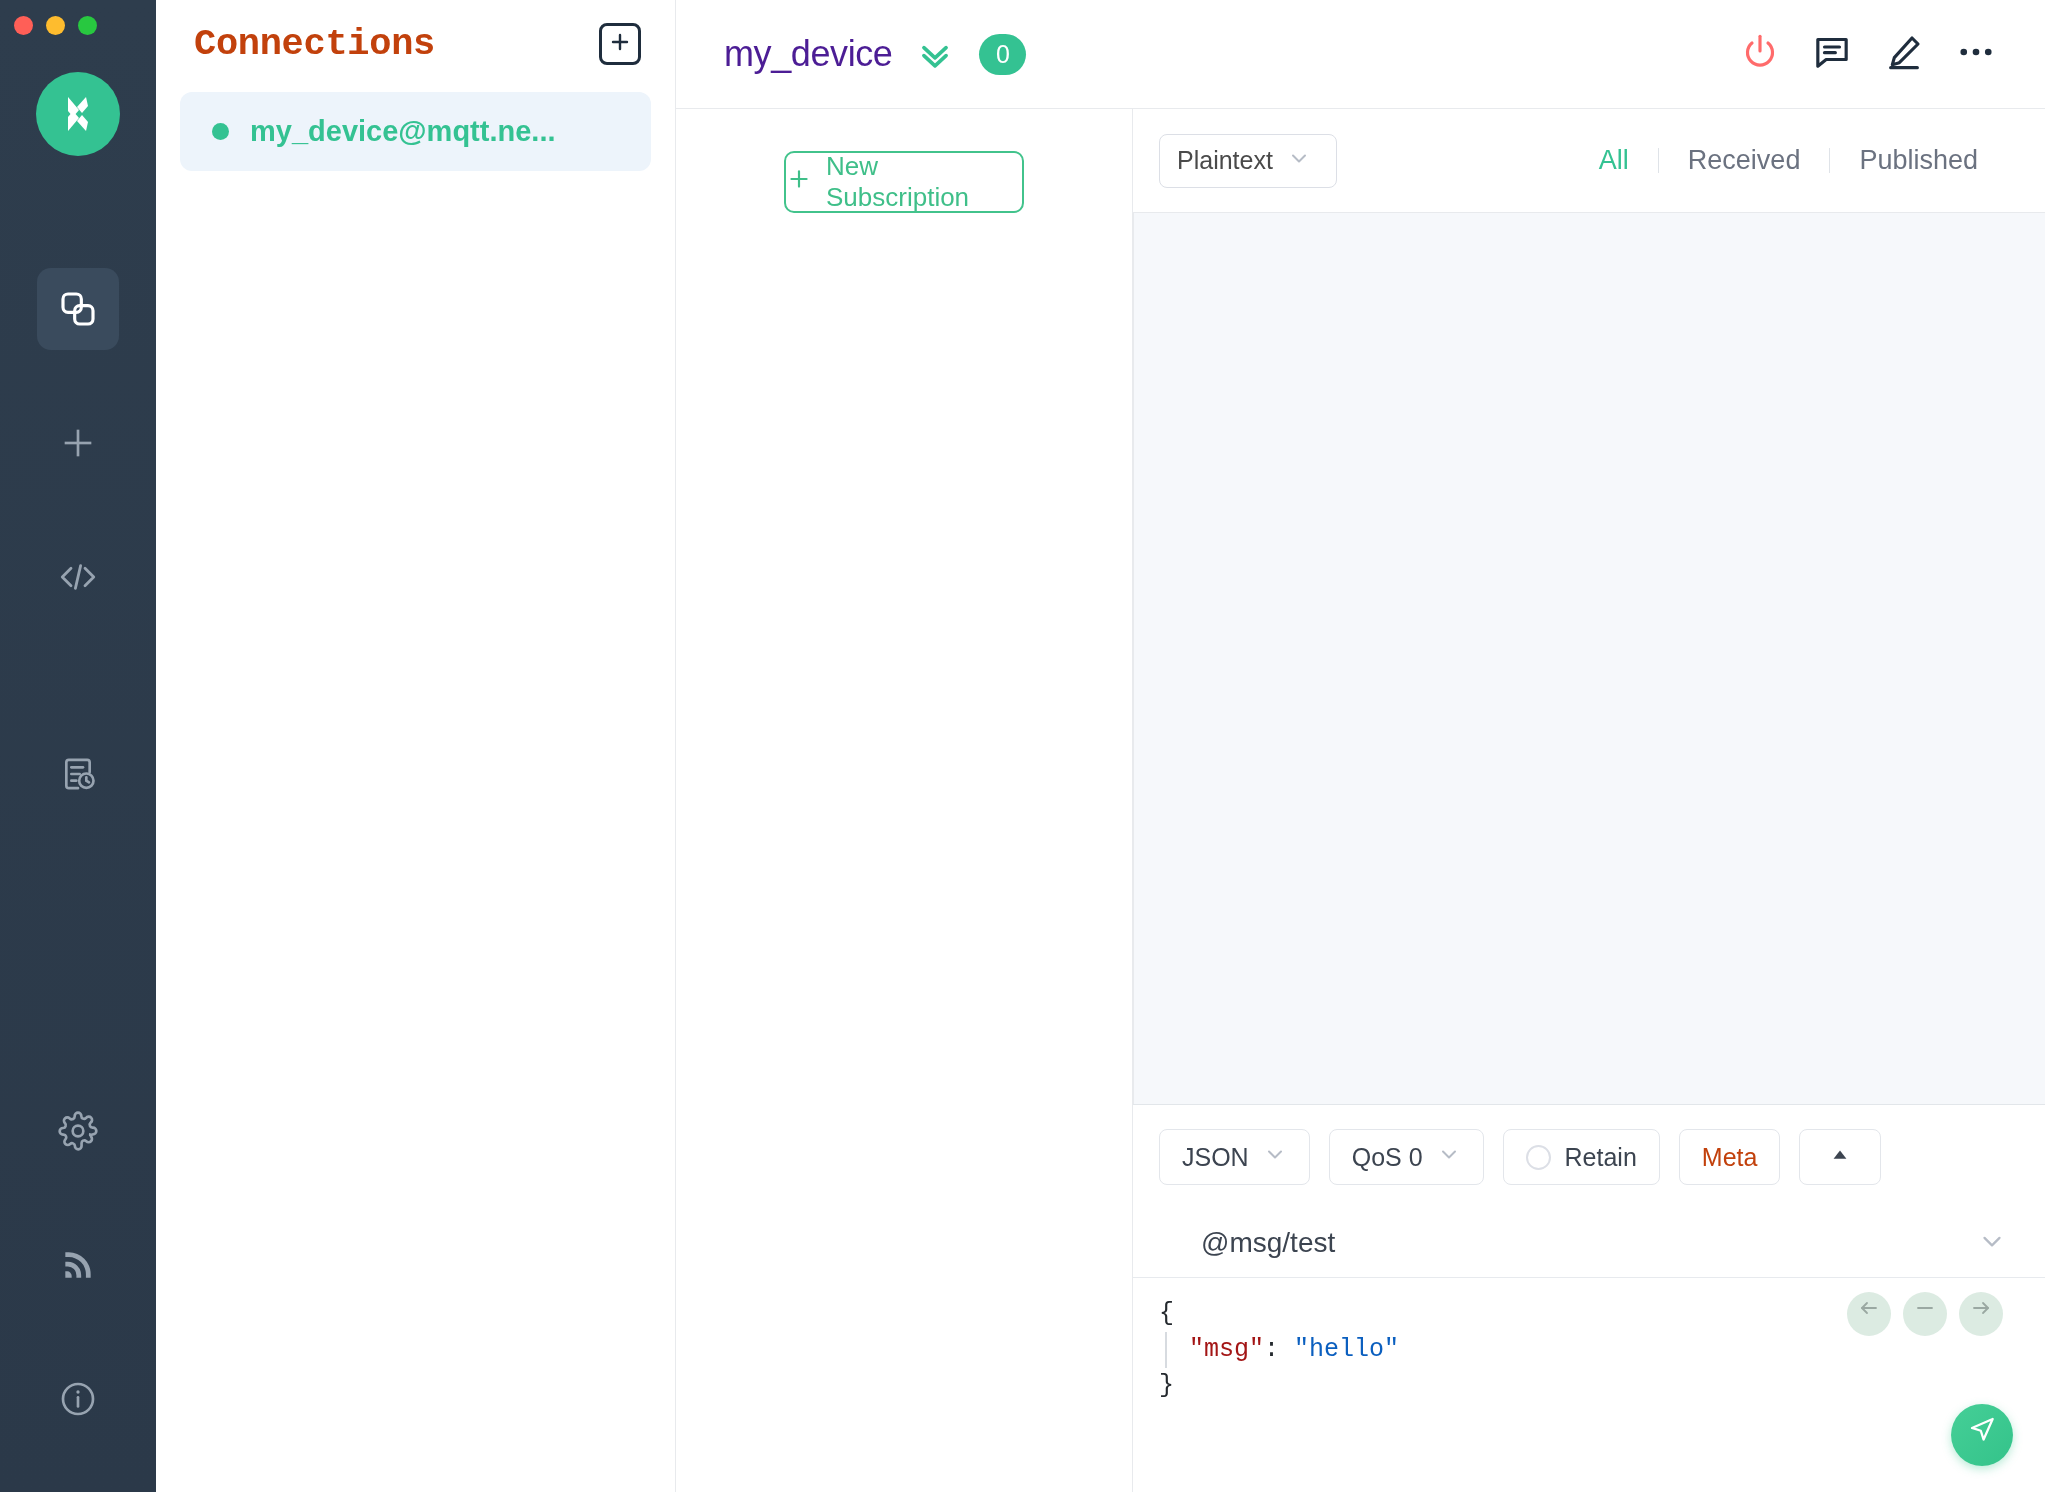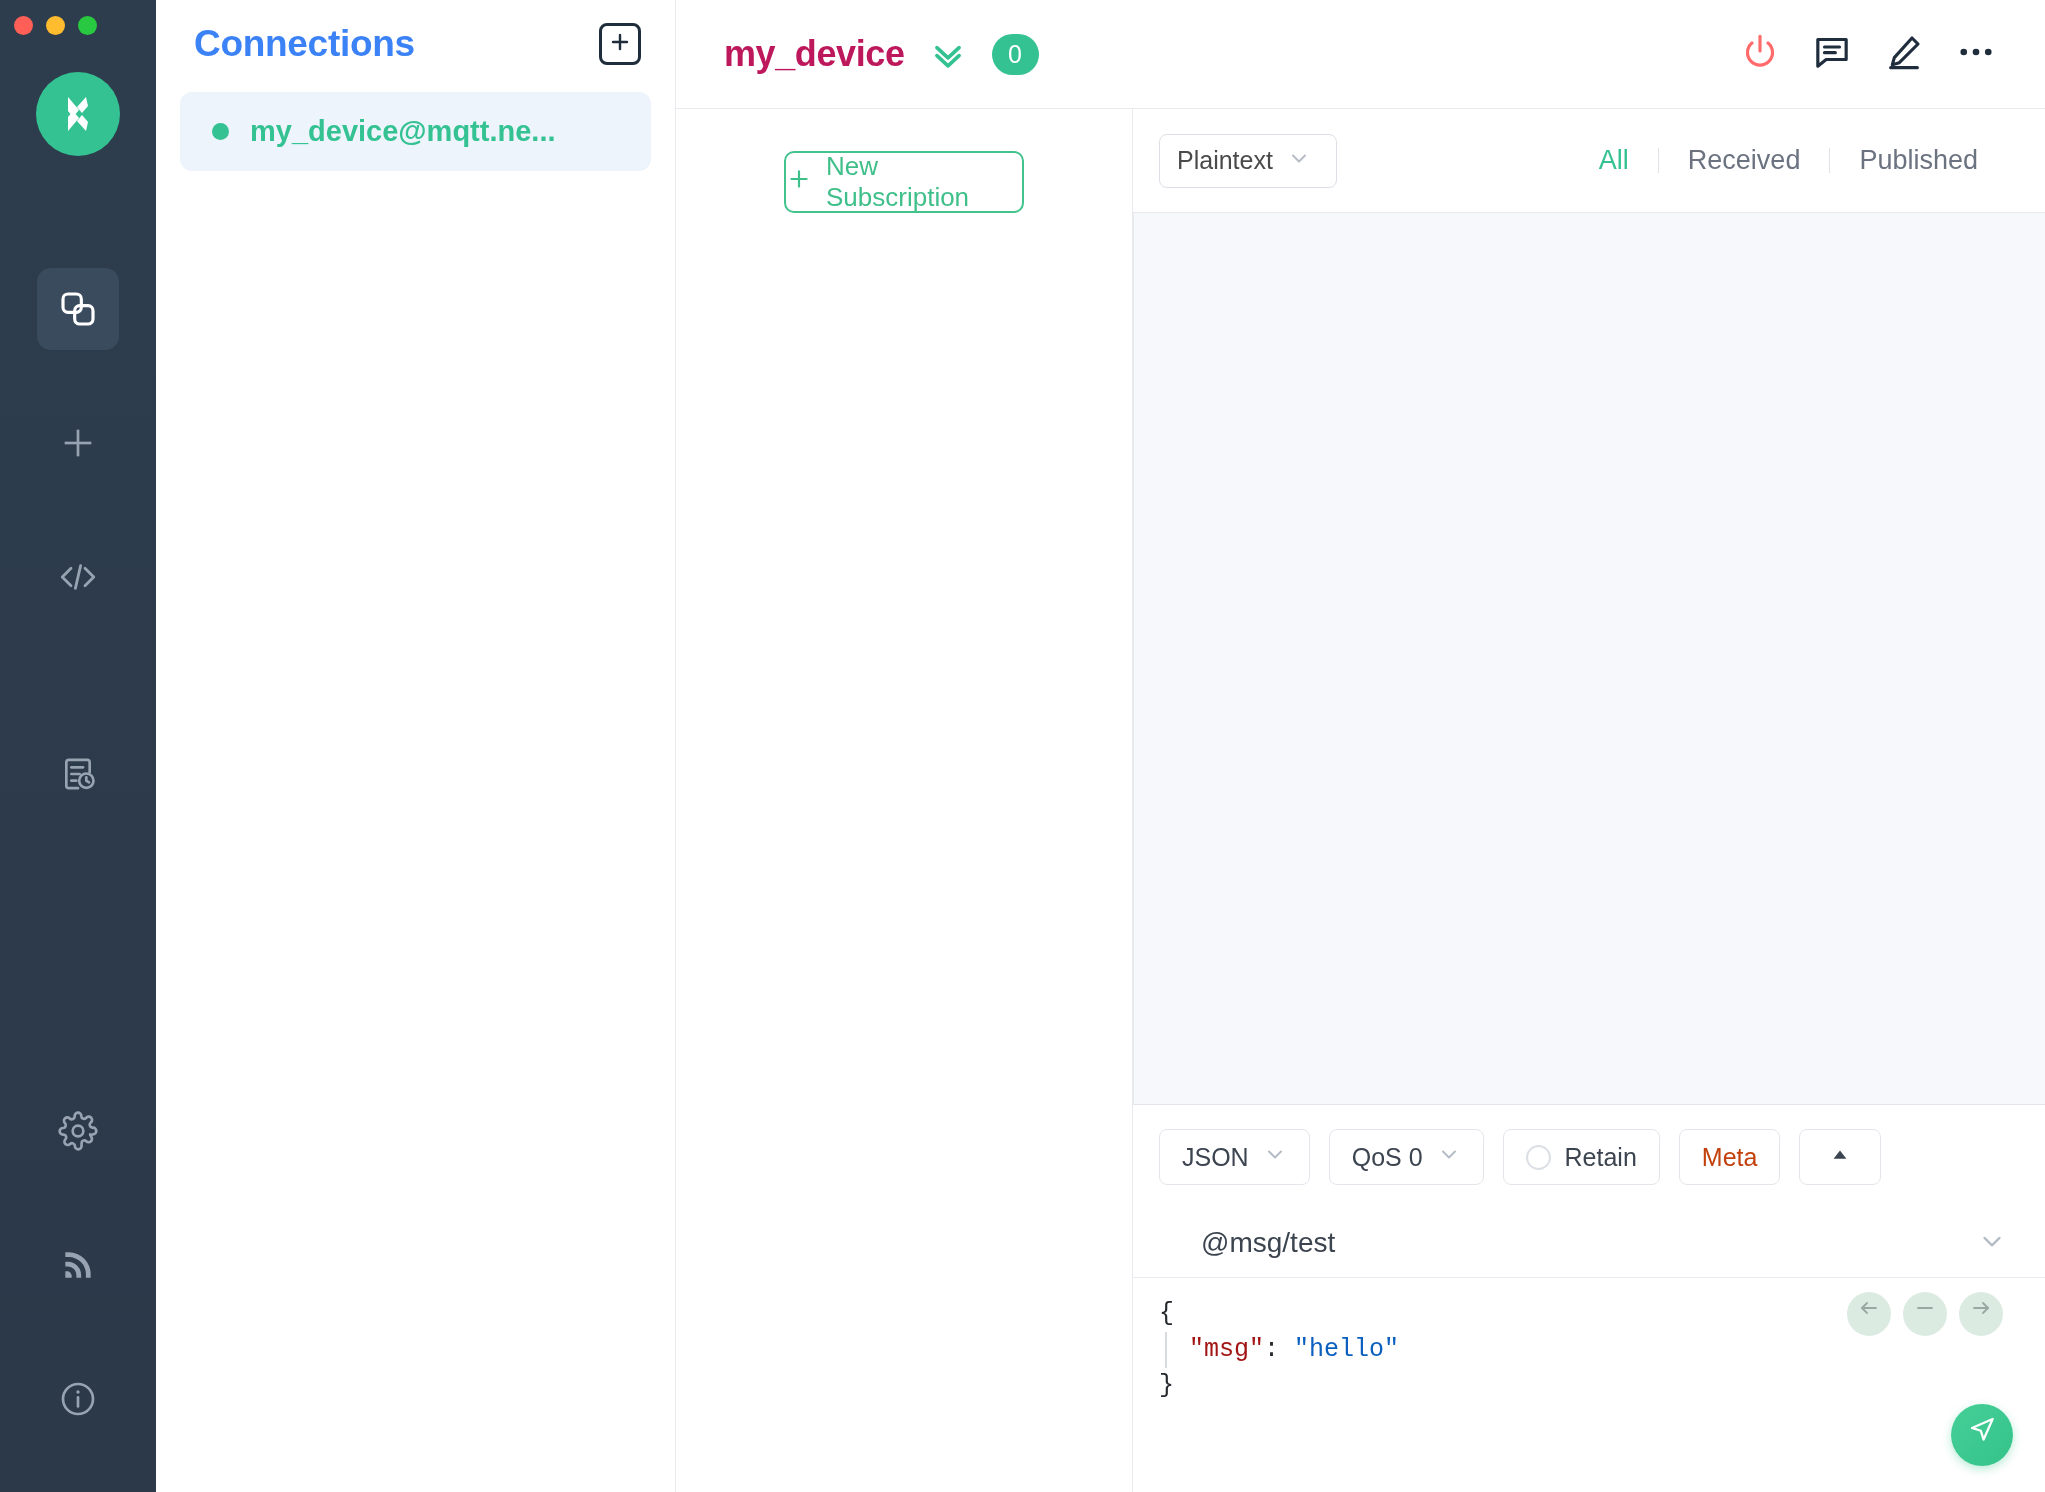--- a/index.html
+++ b/index.html
@@ -67,23 +67,24 @@
     position: relative;
   }
   .conn-header {
     height: 87px;
     display: flex; align-items: center;
     padding: 0 34px 0 38px;
   }
   .conn-title {
     font-size: 37px;
     font-weight: bold;
-    color: #3b82f6;
+    color: #c2410c;
     letter-spacing: -0.3px;
     flex: 1 1 auto;
+    font-family: Liberation Mono, monospace;
   }
   .sq-plus {
     width: 42px; height: 42px;
     border: 3px solid #1f2d3d;
     border-radius: 8px;
     display: flex; align-items: center; justify-content: center;
     cursor: pointer;
   }
   .conn-list { padding: 0 24px; margin-top: 5px; }
   .conn-item {
@@ -121,22 +122,22 @@
   .main-header {
     height: 109px;
     flex: 0 0 109px;
     border-bottom: 1px solid #e8eaed;
     display: flex;
     align-items: center;
     padding: 0 38px 0 48px;
   }
   .device-name {
     font-size: 36px;
-    font-weight: bold;
-    color: #be185d;
+    font-weight: normal;
+    color: #4c1d95;
     letter-spacing: -0.4px;
   }
   .chev-dbl { margin-left: 24px; display: flex; cursor: pointer; }
   .badge-count {
     margin-left: 25px;
     min-width: 47px; height: 41px;
     padding: 0 14px;
     border-radius: 21px;
     background: #34c292;
     color: #fff;

